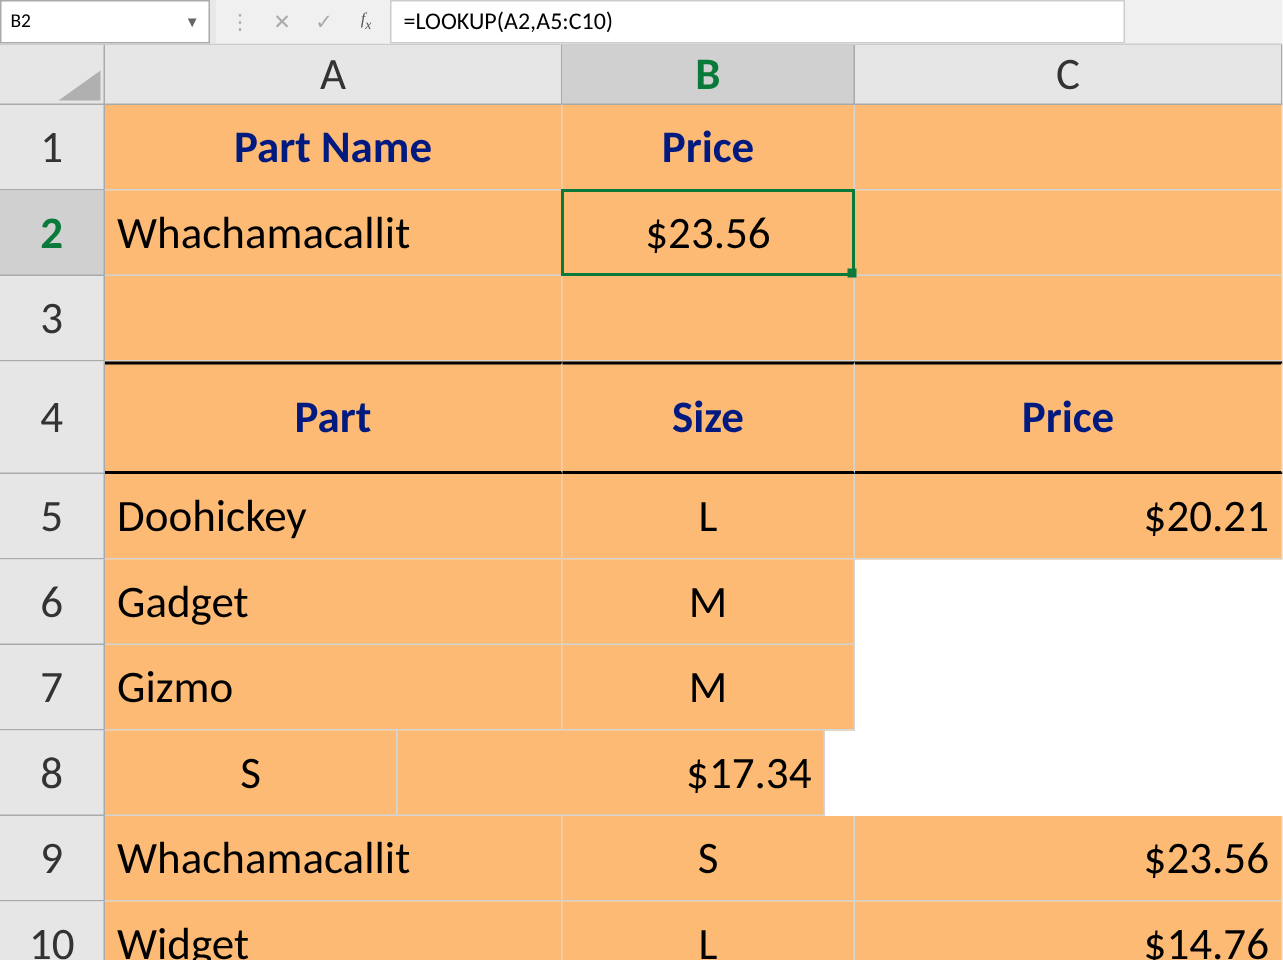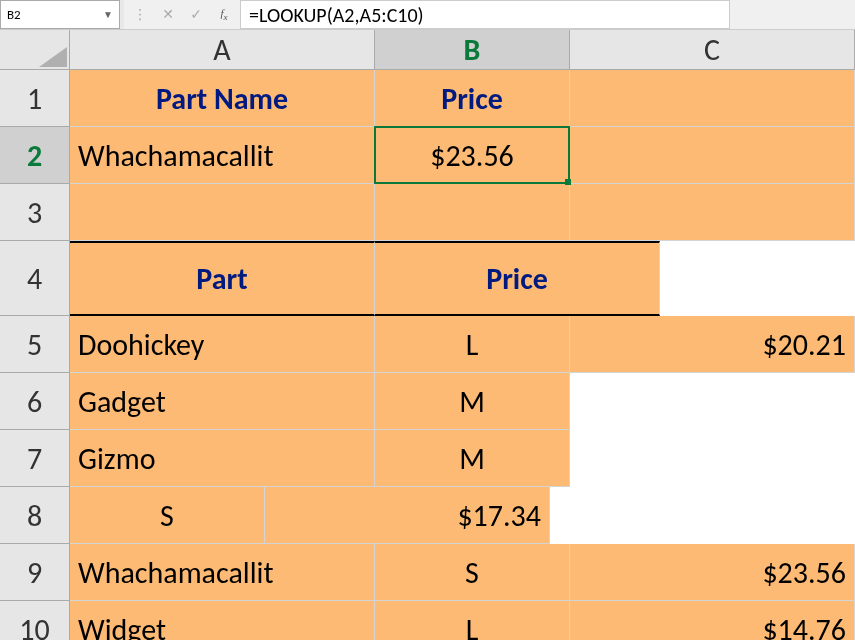--- a/index.html
+++ b/index.html
@@ -15,21 +15,21 @@
       overflow: hidden;
     }
     .formula-bar-container {
       display: flex;
       align-items: stretch;
       height: 30px;
       background: #f0f0f0;
       border-bottom: 1px solid #ccc;
     }
     .name-box {
-      width: 120px;
+      width: 140px;
       background: #fff;
       border: 1px solid #aaa;
       display: flex;
       align-items: center;
       padding: 0 6px;
       font-size: 13px;
       position: relative;
     }
     .name-box-text {
       flex: 1;
@@ -61,21 +61,21 @@
       font-style: italic;
       color: #555;
       font-family: 'Times New Roman', serif;
       font-size: 11px;
     }
     .formula-input {
       flex: 1;
       background: #fff;
       border: 1px solid #ccc;
       padding: 0 8px;
-      font-size: 20px;
+      font-size: 16px;
       font-family: Calibri, Arial, sans-serif;
       display: flex;
       align-items: center;
       max-width: 490px;
     }
     .sheet-container {
       display: flex;
       position: relative;
     }
     .corner-box {
@@ -241,20 +241,21 @@
     <div class="row row-h">
       <div class="row-header row-h">3</div>
       <div class="cell col-a row-h"></div>
       <div class="cell col-b row-h"></div>
       <div class="cell col-c row-h"></div>
     </div>
 
     <div class="row row-h4">
       <div class="row-header row-h4">4</div>
       <div class="cell col-a row-h4 header-cell table-top-border table-bottom-border">Part</div>
+      <div class="cell col-b row-h4 header-cell table-top-border table-bottom-border">Size</div>
       <div class="cell col-c row-h4 header-cell table-top-border table-bottom-border">Price</div>
     </div>
 
     <div class="row row-h">
       <div class="row-header row-h">5</div>
       <div class="cell col-a row-h left">Doohickey</div>
       <div class="cell col-b row-h center">L</div>
       <div class="cell col-c row-h right">$20.21</div>
     </div>
 

